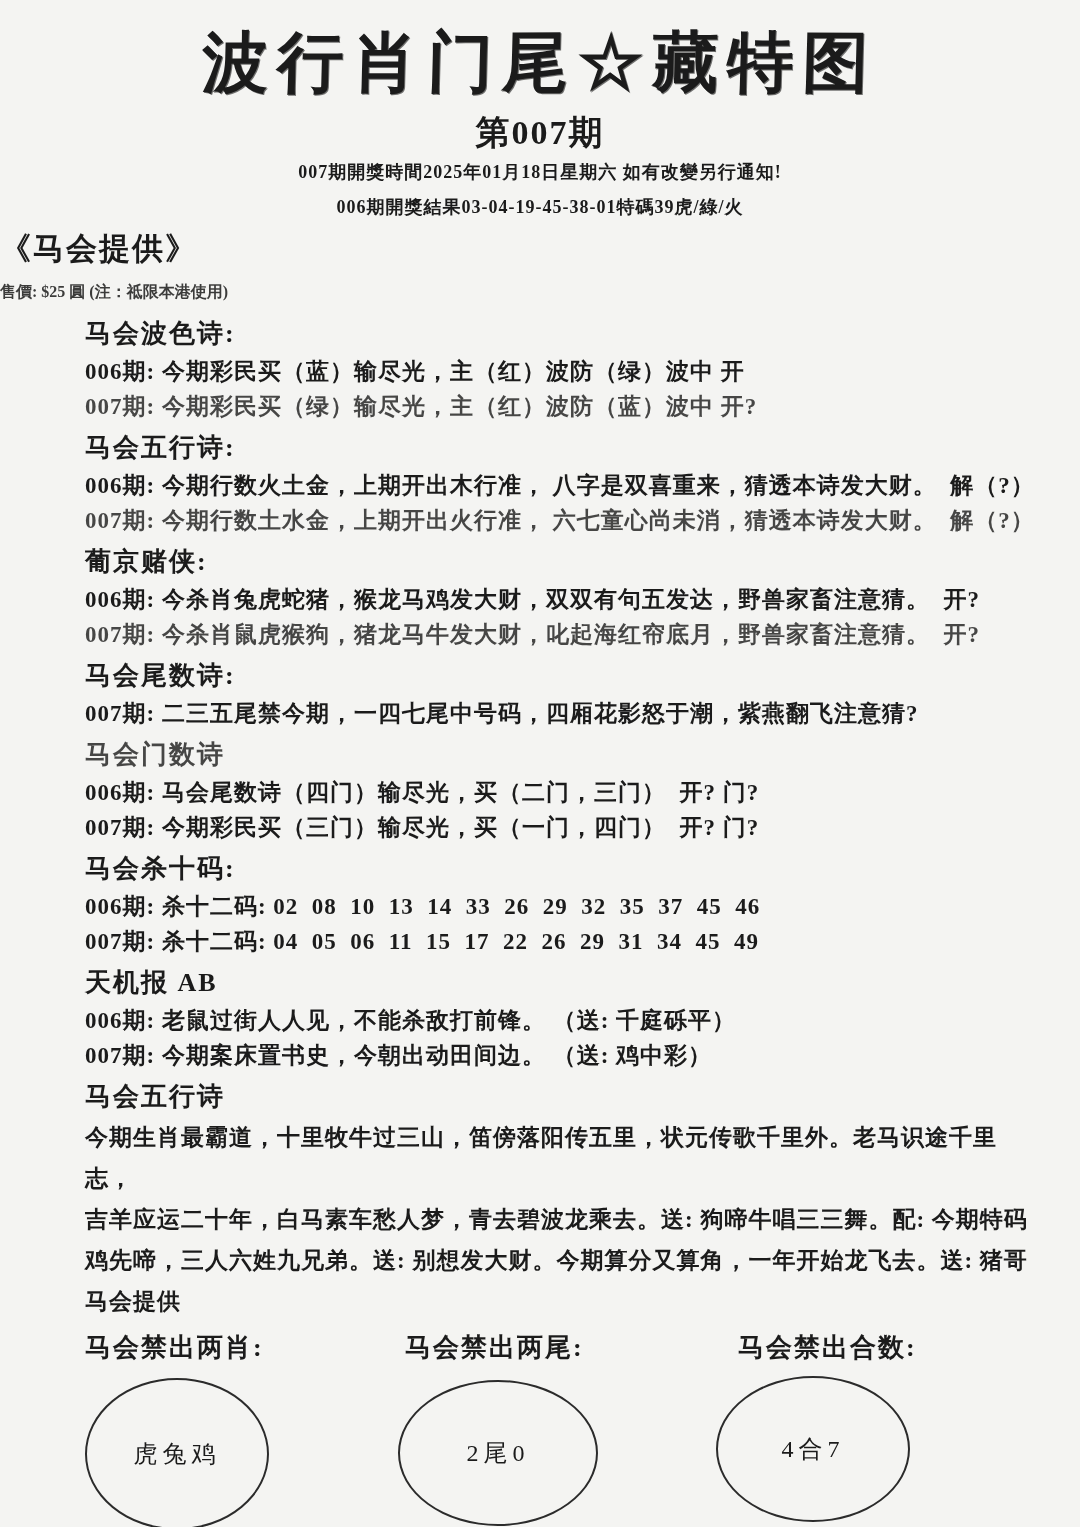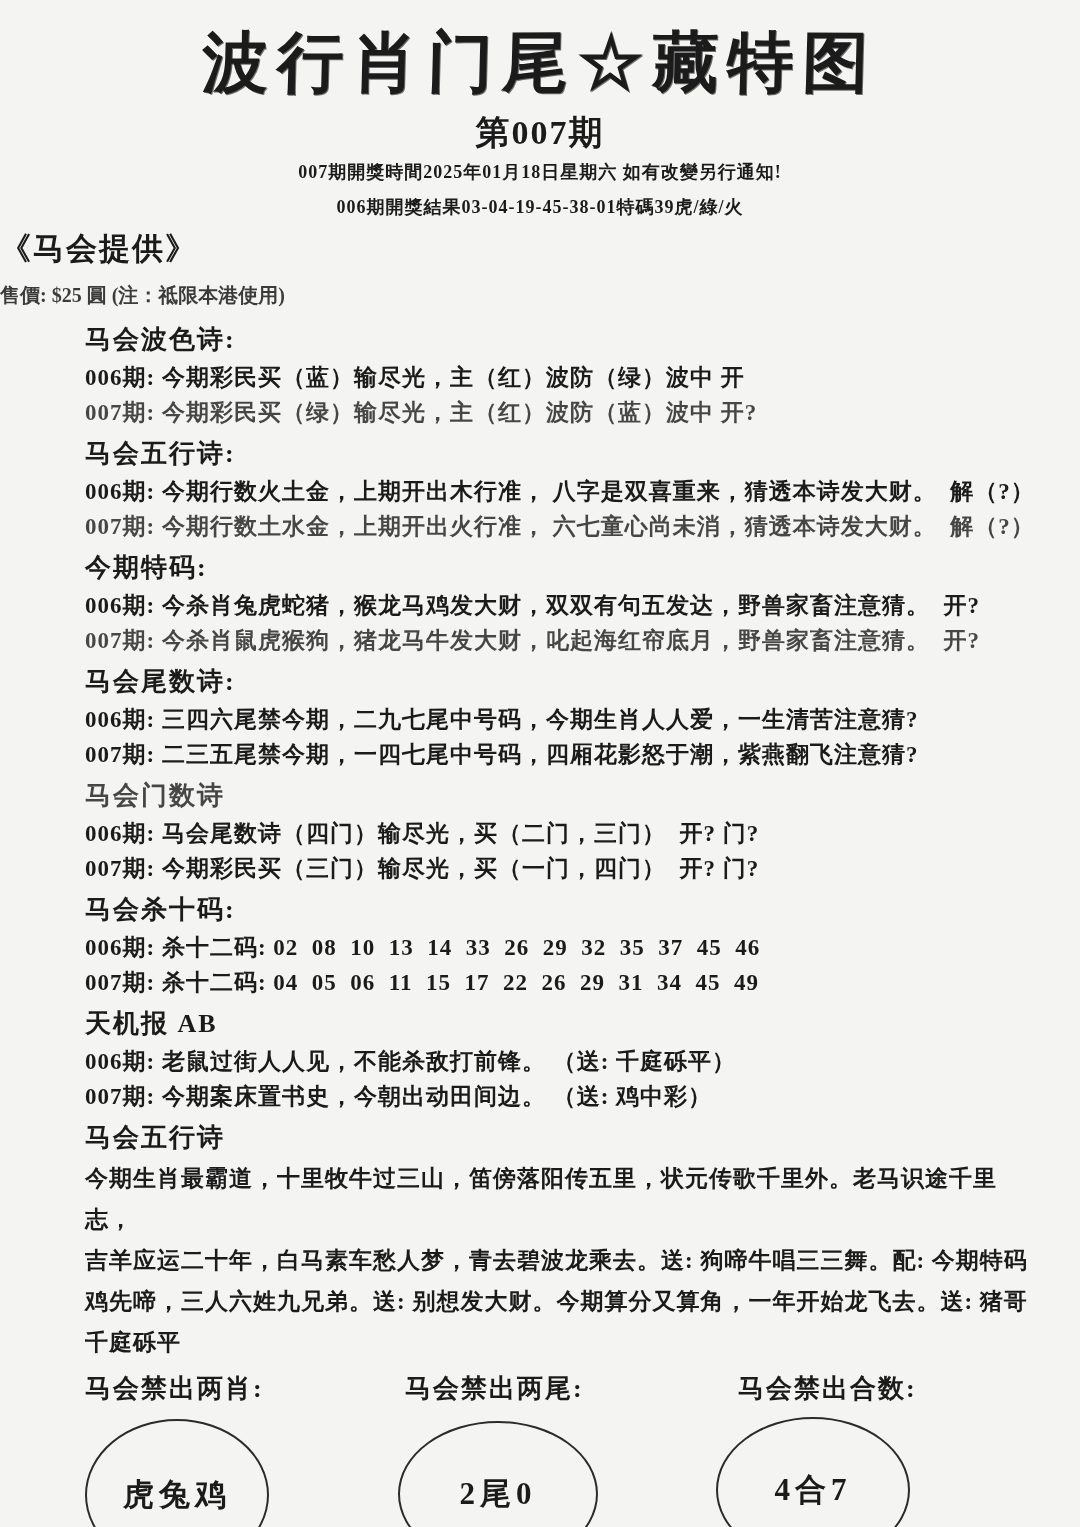--- a/index.html
+++ b/index.html
@@ -16,35 +16,35 @@
     font-size:66px;line-height:86px;
     font-weight:bold;letter-spacing:9px;
     transform:skewX(-1.5deg);
     text-shadow:1px 1px 0 rgba(0,0,0,.55);
     white-space:nowrap;
   }
   .issue-heading{font-size:34px;line-height:42px;font-weight:bold;margin-top:6px;letter-spacing:2px;}
   .info-line{font-size:18px;line-height:33px;font-weight:bold;margin-top:2px;letter-spacing:1px;}
   .provider-row{display:flex;justify-content:center;align-items:baseline;gap:12px;margin-top:4px;flex-direction:column;}
   .provider{font-size:31px;font-weight:bold;letter-spacing:2px;}
-  .price-note{font-size:20px;font-weight:bold;opacity:.85;text-align:right;}
+  .price-note{font-size:16px;font-weight:bold;opacity:.85;text-align:right;}
   .content{padding-left:85px;padding-right:38px;margin-top:16px;}
   .sec-header{font-size:26px;line-height:30px;font-weight:bold;margin:9px 0 5px;letter-spacing:2px;}
   .sec-line{font-size:23px;line-height:35px;font-weight:bold;white-space:pre-wrap;letter-spacing:1px;}
   .faded{opacity:.8;}
   .pujing .sec-line{line-height:41px;}
   .bans{position:relative;height:212px;margin-top:8px;}
   .ban-label{position:absolute;top:0;font-size:26px;font-weight:bold;letter-spacing:2px;}
   .ban-ellipse{
     position:absolute;
     border:2px solid #2b2b2b;border-radius:50%;
     display:flex;align-items:center;justify-content:center;
     background:transparent;
   }
-  .ban-value{font-size:31px;font-weight:bold;letter-spacing:5px;white-space:nowrap;}
+  .ban-value{font-size:24px;font-weight:normal;letter-spacing:5px;white-space:nowrap;}
 </style>
 </head>
 <body>
 
 <div class="top">
   <div class="main-title">波行肖门尾☆藏特图</div>
   <div class="issue-heading">第007期</div>
   <div class="info-line">007期開獎時間2025年01月18日星期六 如有改變另行通知!</div>
   <div class="info-line">006期開獎結果03-04-19-45-38-01特碼39虎/綠/火</div>
   <div class="provider-row">
@@ -61,28 +61,27 @@
     <div class="sec-line faded">007期: 今期彩民买（绿）输尽光，主（红）波防（蓝）波中 开?</div>
   </div>
 
   <div class="section">
     <div class="sec-header">马会五行诗:</div>
     <div class="sec-line">006期: 今期行数火土金，上期开出木行准， 八字是双喜重来，猜透本诗发大财。  解（?）</div>
     <div class="sec-line faded">007期: 今期行数土水金，上期开出火行准， 六七童心尚未消，猜透本诗发大财。  解（?）</div>
   </div>
 
   <div class="section">
-    <div class="sec-header">今期特码:</div>
+    <div class="sec-header">葡京赌侠:</div>
     <div class="sec-line">006期: 今杀肖兔虎蛇猪，猴龙马鸡发大财，双双有句五发达，野兽家畜注意猜。  开?</div>
     <div class="sec-line faded">007期: 今杀肖鼠虎猴狗，猪龙马牛发大财，叱起海红帘底月，野兽家畜注意猜。  开?</div>
   </div>
 
   <div class="section">
     <div class="sec-header">马会尾数诗:</div>
-    <div class="sec-line">006期: 三四六尾禁今期，二九七尾中号码，今期生肖人人爱，一生清苦注意猜?</div>
     <div class="sec-line">007期: 二三五尾禁今期，一四七尾中号码，四厢花影怒于潮，紫燕翻飞注意猜?</div>
   </div>
 
   <div class="section">
     <div class="sec-header faded">马会门数诗</div>
     <div class="sec-line">006期: 马会尾数诗（四门）输尽光，买（二门，三门）  开? 门?</div>
     <div class="sec-line">007期: 今期彩民买（三门）输尽光，买（一门，四门）  开? 门?</div>
   </div>
 
   <div class="section">
@@ -95,21 +94,21 @@
     <div class="sec-header">天机报 AB</div>
     <div class="sec-line">006期: 老鼠过街人人见，不能杀敌打前锋。 （送: 千庭砾平）</div>
     <div class="sec-line">007期: 今期案床置书史，今朝出动田间边。 （送: 鸡中彩）</div>
   </div>
 
   <div class="section pujing">
     <div class="sec-header">马会五行诗</div>
     <div class="sec-line">今期生肖最霸道，十里牧牛过三山，笛傍落阳传五里，状元传歌千里外。老马识途千里志，</div>
     <div class="sec-line">吉羊应运二十年，白马素车愁人梦，青去碧波龙乘去。送: 狗啼牛唱三三舞。配: 今期特码</div>
     <div class="sec-line">鸡先啼，三人六姓九兄弟。送: 别想发大财。今期算分又算角，一年开始龙飞去。送: 猪哥</div>
-    <div class="sec-line">千庭砾平</div>
+    <div class="sec-line">马会提供</div>
   </div>
 
 </div>
 
 <div class="bans">
   <div class="ban-label" style="left:85px;">马会禁出两肖:</div>
   <div class="ban-label" style="left:405px;">马会禁出两尾:</div>
   <div class="ban-label" style="left:738px;">马会禁出合数:</div>
 
   <div class="ban-ellipse" style="left:85px;top:48px;width:180px;height:148px;">

